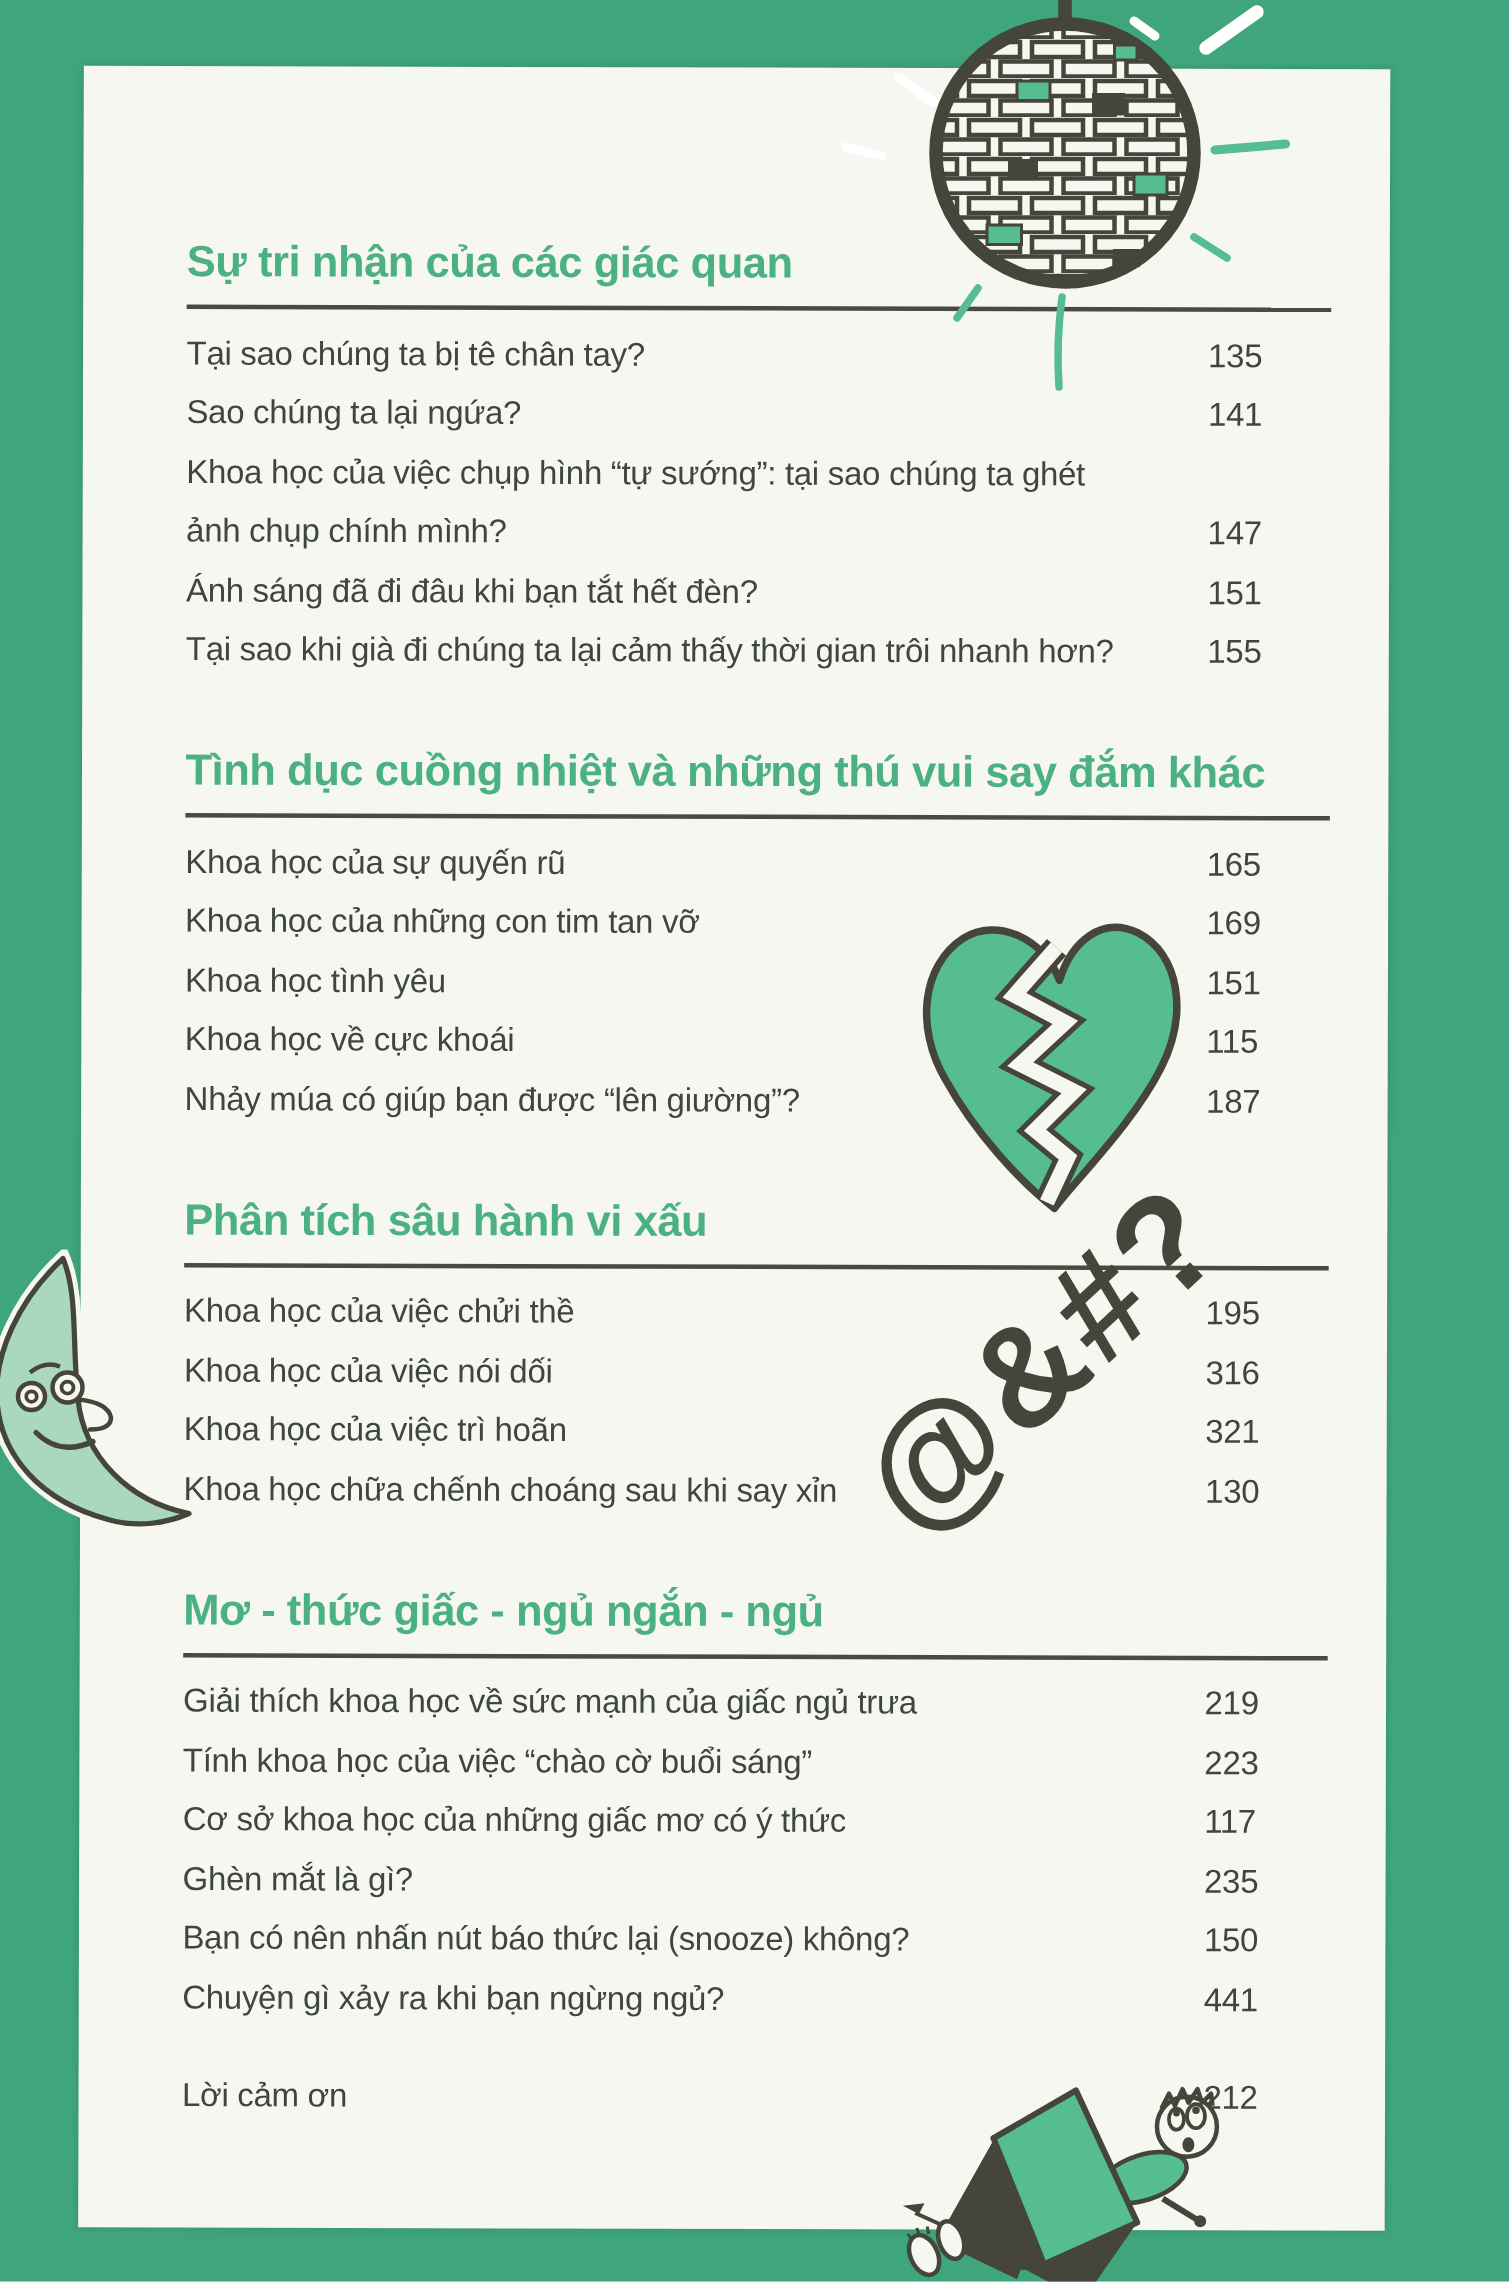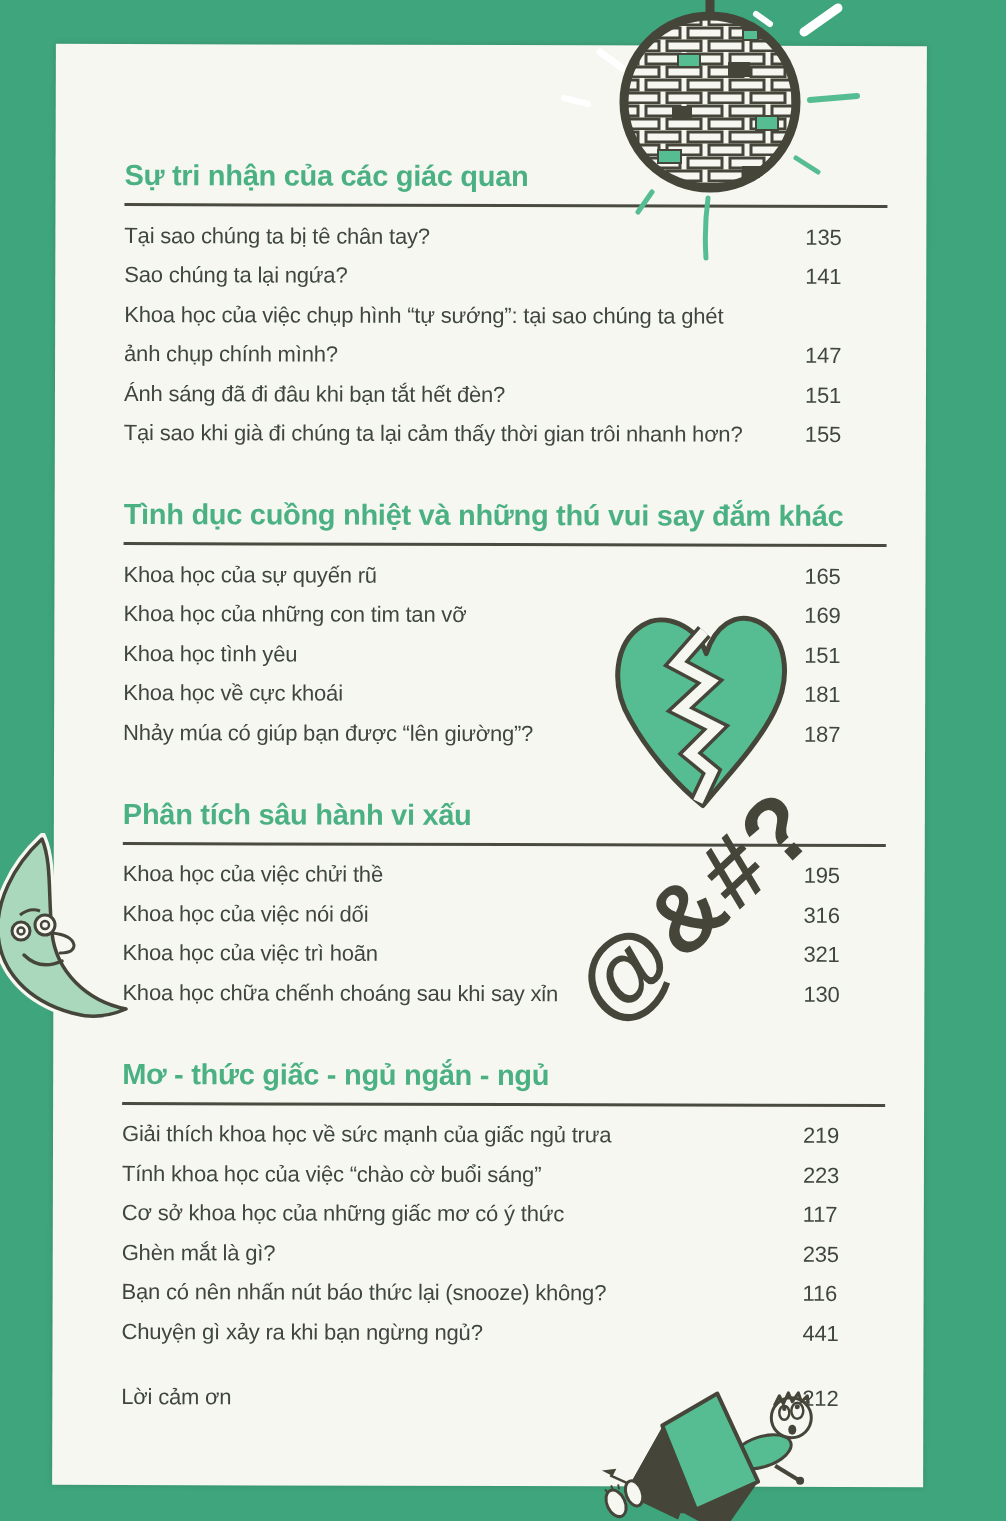--- a/index.html
+++ b/index.html
@@ -101,21 +101,21 @@
         <div class="toc-row">
           <span class="toc-label">Khoa học của những con tim tan vỡ</span>
           <span class="toc-page">169</span>
         </div>
         <div class="toc-row">
           <span class="toc-label">Khoa học tình yêu</span>
           <span class="toc-page">151</span>
         </div>
         <div class="toc-row">
           <span class="toc-label">Khoa học về cực khoái</span>
-          <span class="toc-page">181</span>
+          <span class="toc-page">115</span>
         </div>
         <div class="toc-row">
           <span class="toc-label">Nhảy múa có giúp bạn được “lên giường”?</span>
           <span class="toc-page">187</span>
         </div>
       </div>
       <div class="section">
         <h2 class="section-title">Phân tích sâu hành vi xấu</h2>
         <div class="rule"></div>
         <div class="toc-row">
@@ -149,21 +149,21 @@
         <div class="toc-row">
           <span class="toc-label">Cơ sở khoa học của những giấc mơ có ý thức</span>
           <span class="toc-page">117</span>
         </div>
         <div class="toc-row">
           <span class="toc-label">Ghèn mắt là gì?</span>
           <span class="toc-page">235</span>
         </div>
         <div class="toc-row">
           <span class="toc-label">Bạn có nên nhấn nút báo thức lại (snooze) không?</span>
-          <span class="toc-page">116</span>
+          <span class="toc-page">150</span>
         </div>
         <div class="toc-row">
           <span class="toc-label">Chuyện gì xảy ra khi bạn ngừng ngủ?</span>
           <span class="toc-page">441</span>
         </div>
       </div>
       <div class="toc-row footer-row">
         <span class="toc-label">Lời cảm ơn</span>
         <span class="toc-page">212</span>
       </div>

